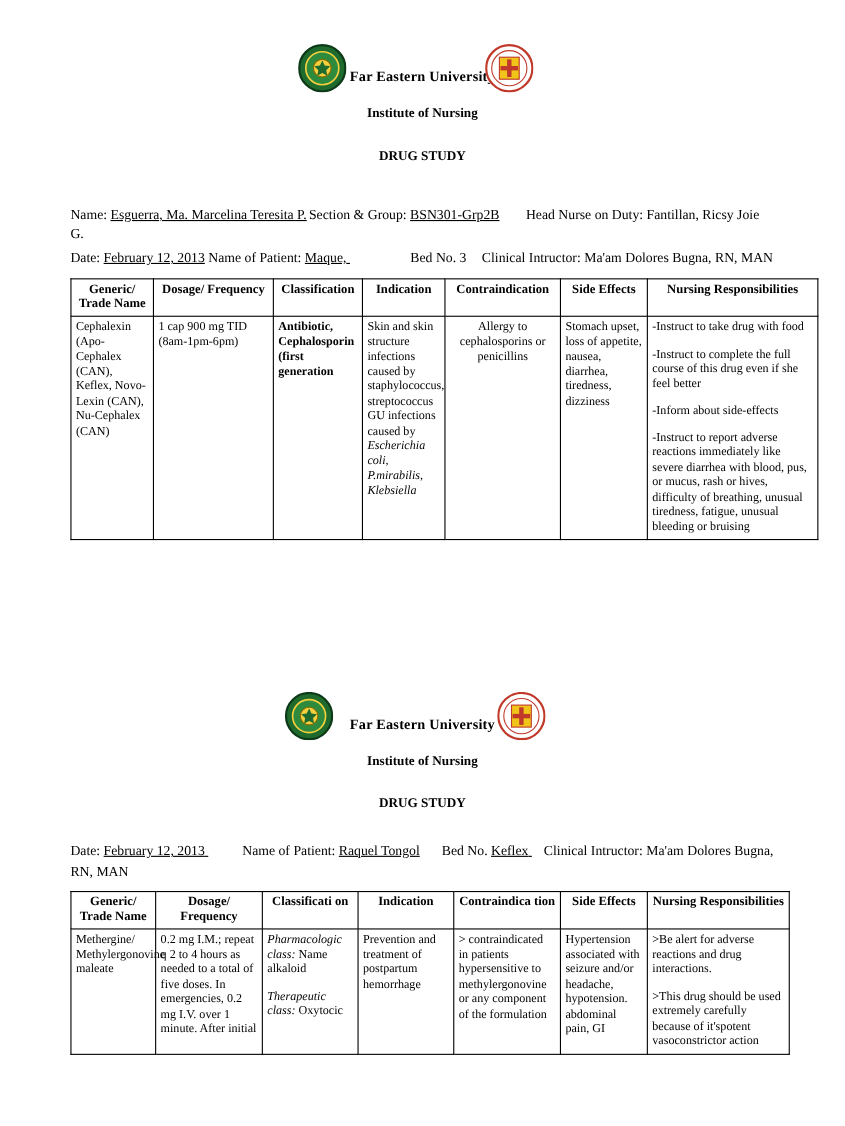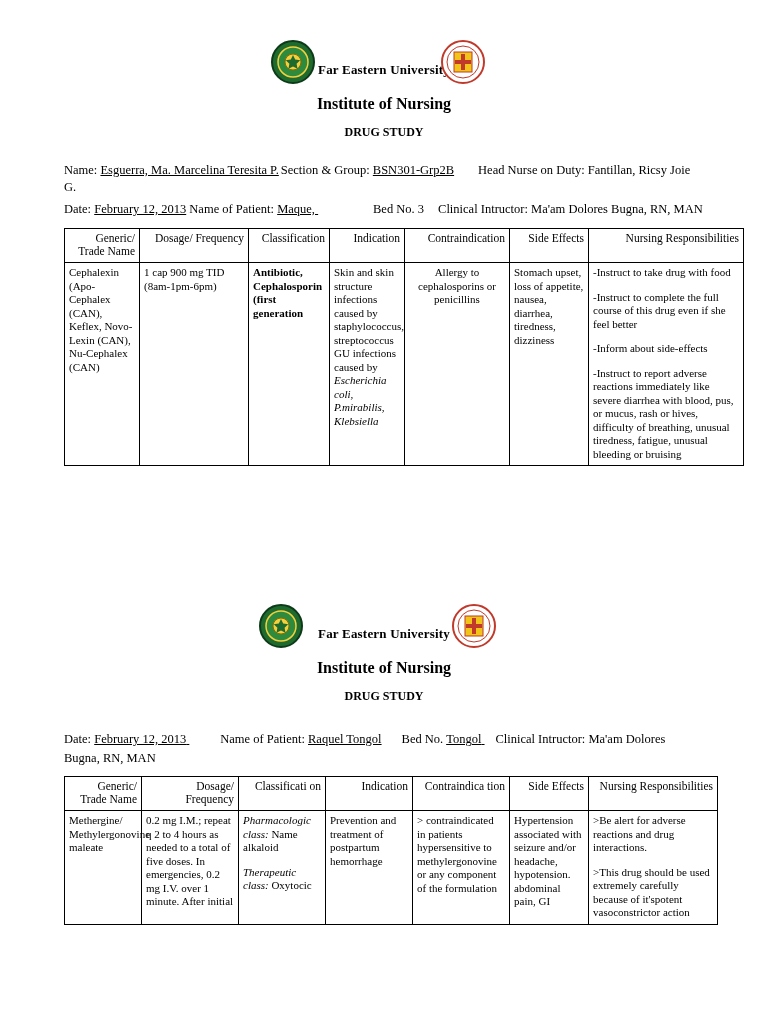--- a/index.html
+++ b/index.html
@@ -29,68 +29,68 @@
     text-align: center;
   }
   .hdr-line1 {
     font-weight: bold;
     font-size: 13px;
     line-height: 16px;
     letter-spacing: 0.2px;
   }
   .hdr-line2 {
     font-weight: bold;
-    font-size: 16px;
+    font-size: 12px;
     margin-top: 17px;
     text-align: center;
   }
   .hdr-line3 {
     font-weight: bold;
     font-size: 12px;
-    margin-top: 12px;
+    margin-top: 24px;
     text-align: center;
   }
   .seal {
     position: absolute;
     top: -22px;
     width: 44px;
     height: 44px;
     border-radius: 50%;
   }
   .seal svg { display:block; }
   .seal-left { left: 207px; }
   .seal-right { left: 377px; }
 
   
   .info {
     font-size: 12.5px;
     line-height: 17px;
-    margin-top: 22px;
+    margin-top: 38px;
   }
   .info .row { margin-bottom: 5px; }
   .u { text-decoration: underline; }
   .sp { display:inline-block; }
 
   
   table.drug {
     border-collapse: collapse;
     width: 640px;
     margin-top: 10px;
     table-layout: fixed;
   }
   table.drug th, table.drug td {
     border: 1px solid #000;
     vertical-align: top;
     padding: 3px 4px 4px 4px;
   }
   table.drug th {
-    font-weight: normal;
+    font-weight: bold;
     font-size: 11.5px;
     line-height: 13px;
-    text-align: right;
+    text-align: center;
   }
   table.drug td {
     font-size: 11px;
     line-height: 13.5px;
   }
   .it { font-style: italic; }
   .cellpara { margin: 0 0 11px 0; }
   .cellpara:last-child { margin-bottom: 0; }
 
   
@@ -209,21 +209,21 @@
     <div class="hdr-line1">Far Eastern University</div>
     <div class="hdr-line2">Institute of Nursing</div>
     <div class="hdr-line3">DRUG STUDY</div>
   </div>
 
   <div class="info2">
     <div class="row">
       <span>Date:</span>
       <span class="u">February 12, 2013</span><span class="u sp" style="width:12px">&nbsp;</span><span class="sp" style="width:22px"></span><span>Name of Patient:</span>
       <span class="u">Raquel Tongol</span><span class="sp" style="width:20px"></span><span>Bed No.</span>
-      <span class="u">Tongol</span><span class="u sp" style="width:10px">&nbsp;</span><span class="sp" style="width:4px"></span><span>Clinical Intructor:</span>
+      <span class="u">Keflex</span><span class="u sp" style="width:10px">&nbsp;</span><span class="sp" style="width:4px"></span><span>Clinical Intructor:</span>
       <span>Ma'am Dolores Bugna, RN, MAN</span>
     </div>
   </div>
 
   <table class="drug" style="margin-top:8px">
     <thead>
       <tr>
         <th style="width:68px">Generic/ Trade Name</th>
         <th style="width:88px">Dosage/ Frequency</th>
         <th style="width:78px">Classificati on</th>

